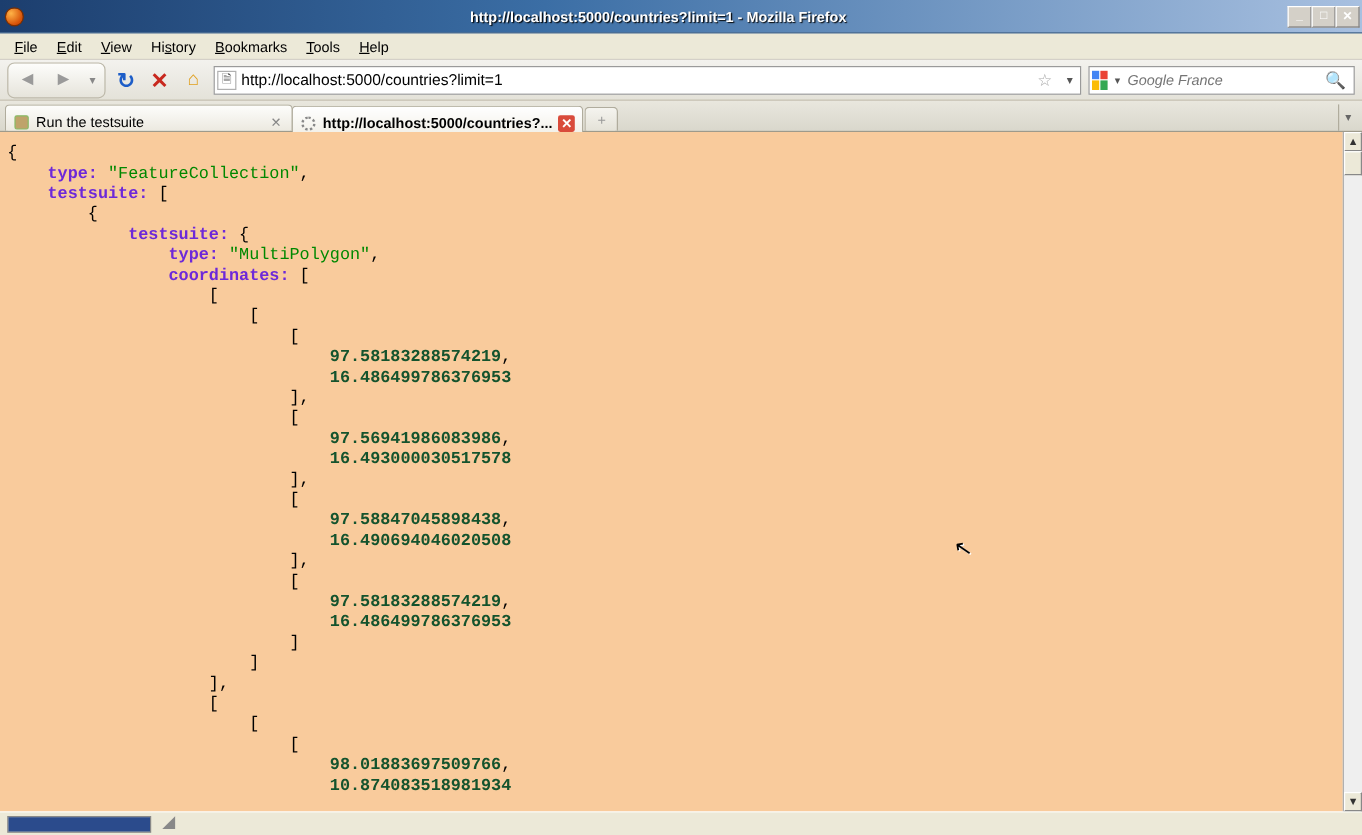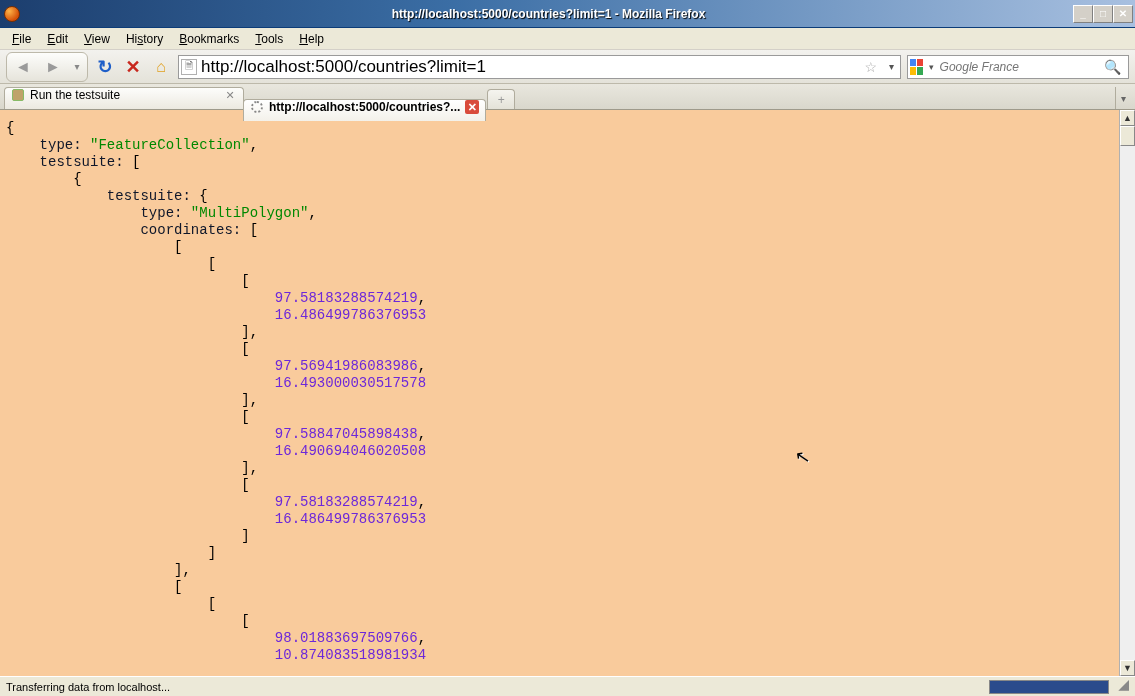--- a/index.html
+++ b/index.html
@@ -105,21 +105,21 @@
   .urlbar .favicon {
     width:16px;height:16px;
     border:1px solid #b0b0b0;
     background:#fff;
     display:flex;align-items:center;justify-content:center;
     font-size:10px;color:#555;
   }
   .urlbar input {
     flex:1;
     border:none; outline:none;
-    font-size:17px;
+    font-size:13px;
     font-family: inherit;
   }
   .urlbar .star { color:#aaa; font-size:14px; padding:0 4px;}
   .urlbar .drop { color:#555; font-size:10px; padding:0 4px;}
   .searchbar {
     width:222px;
     height:24px;
     background:#fff;
     border:1px solid #9a9a9a;
     display:flex;
@@ -154,28 +154,28 @@
   }
   .tab {
     height:22px;
     min-width:240px;
     max-width:246px;
     background:linear-gradient(#fdfdfb,#ece9e0);
     border:1px solid #b0ac9d;
     border-bottom:none;
     border-radius:4px 4px 0 0;
     display:flex;
-    align-items:flex-start;
+    align-items:flex-end;
     padding:0 6px;
     gap:5px;
     font-size:12px;
     margin-right:-1px;
     cursor:default;
   }
-  .tab.active { background:linear-gradient(#fff,#f3f1ea); position:relative; top:12px; z-index:2; }
+  .tab.active { background:linear-gradient(#fff,#f3f1ea); position:relative; top:1px; z-index:2; }
   .tab .tabicon { width:14px;height:14px; flex-shrink:0; display:flex;align-items:center;justify-content:center;}
   .tab .boxicon { width:12px;height:12px;border:1px solid #8b6; background:#bfa36a; border-radius:2px;}
   .tab .spinner { width:12px;height:12px;border:2px dotted #888;border-radius:50%;}
   .tab .tlabel {flex:1; white-space:nowrap; overflow:hidden; text-overflow:ellipsis;}
   .tab .tclose {
     width:14px;height:14px;
     display:flex;align-items:center;justify-content:center;
     font-size:11px;
   }
   .tab .tclose.gray{color:#888;}
@@ -202,23 +202,23 @@
     flex:1;
     background:#f9cb9c;
     font-family: "Courier New", monospace;
     font-size:14px;
     line-height:17px;
     white-space:pre;
     padding:10px 6px;
     overflow:hidden;
     color:#000;
   }
-  .key { color:#0f172a; font-weight:normal;}
+  .key { color:#6d28d9; font-weight:bold;}
   .str { color:#008800;}
-  .num { color:#6d28d9;}
+  .num { color:#14532d;font-weight:bold;}
   .scrollbar-v {
     width:16px;
     background:#dedede;
     border-left:1px solid #b0b0b0;
     display:flex; flex-direction:column;
   }
   .sb-btn {
     height:16px;
     background:#ece9d8;
     border:1px solid #888;
@@ -371,18 +371,17 @@
     <div class="sb-btn">▲</div>
     <div class="sb-track">
       <div class="sb-thumb"></div>
     </div>
     <div class="sb-btn">▼</div>
   </div>
   <div class="cursor-arrow">↖</div>
 </div>
 
 <div class="statusbar">
-  <span class="stext">Transferring data from localhost...</span>
   <div class="progress">
       <div class="pfill"></div>
     </div>
   <div class="resize-grip">◢</div>
 </div>
 
 </body></html>

